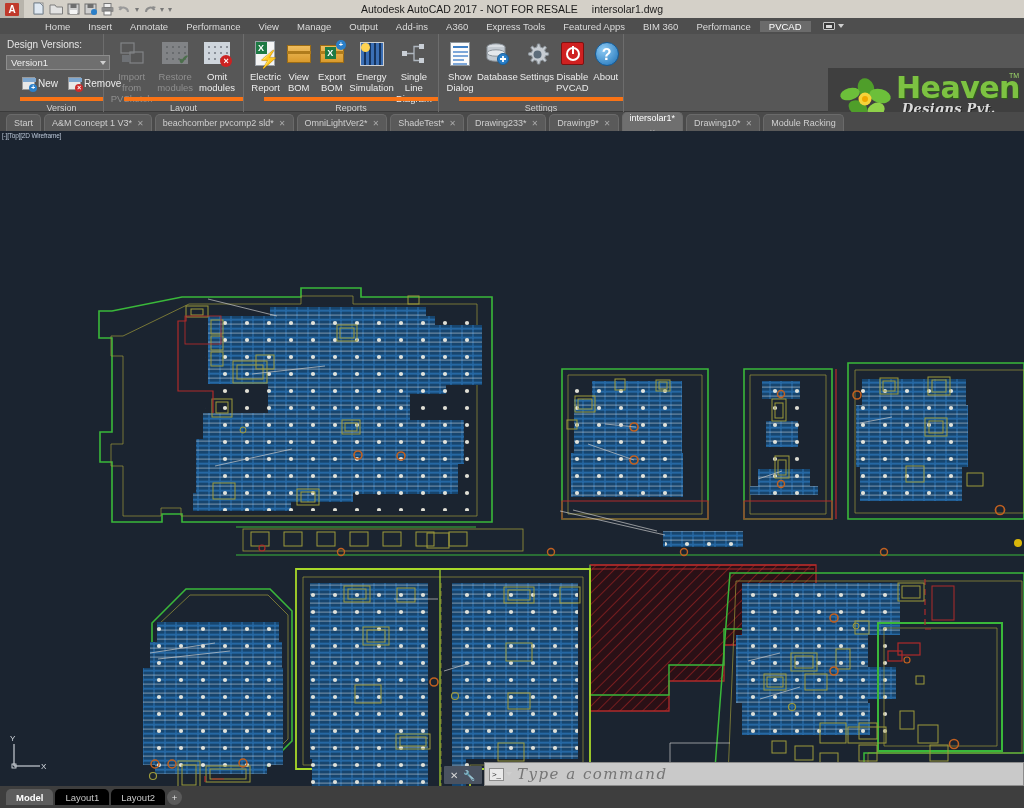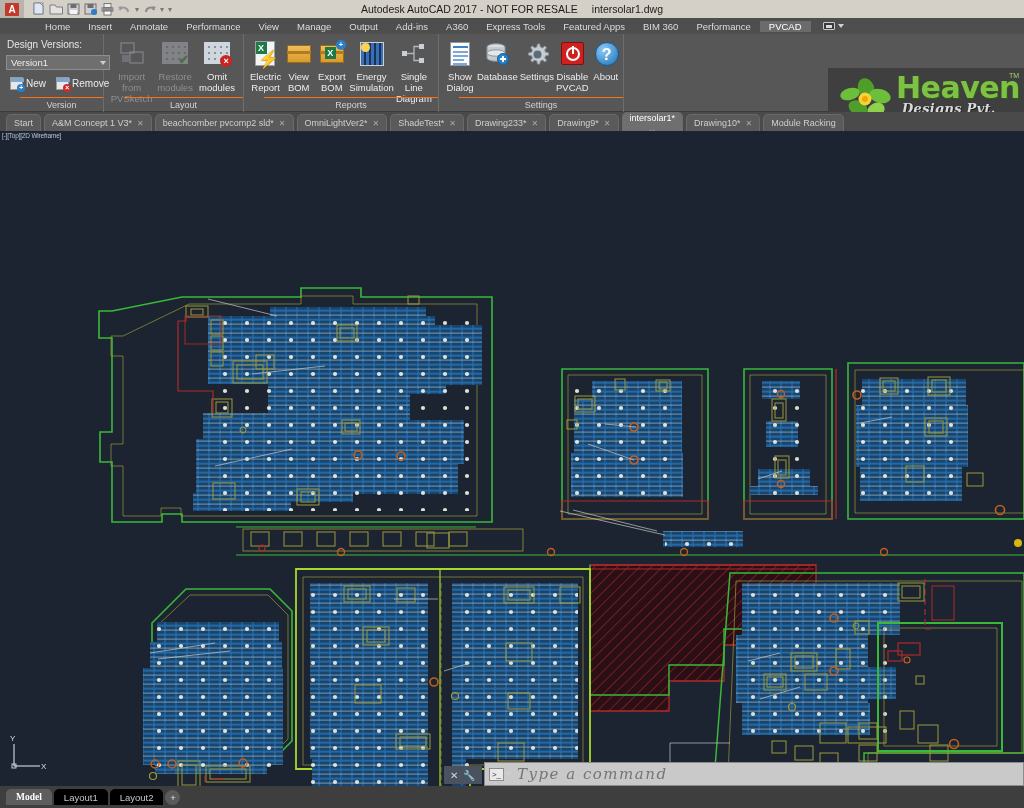--- a/index.html
+++ b/index.html
@@ -74,34 +74,34 @@
     position: absolute; top: 0; height: 78px;
     border-right: 1px solid #6d6d6d;
   }
   .panel-body {
     height: 62px; display: flex; align-items: flex-start;
     padding: 3px 6px 0 6px; gap: 2px;
   }
   .panel-title {
     position: absolute; bottom: 0; left: 0; right: 0; height: 15px;
     font-size: 9px; color: #d2d2d2; text-align: center; line-height: 15px;
-    border-top: 1px solid #f97316;
+    border-top: 4px solid #f97316;
     margin-left: 20px;
   }
   .panel-title.boxed { background: #5e5e5e; }
 
   
   .vlabel { font-size: 10px; color: #e6e6e6; margin: 1px 0 3px 1px; }
   .combo {
     width: 104px; height: 15px; background: #6f6f6f;
     border: 1px solid #8d8d8d; display: flex; align-items: center;
     justify-content: space-between; padding: 0 3px 0 4px;
   }
   .combo span { font-size: 9.5px; color: #ededed; }
-  .vbtns { display: flex; gap: 10px; margin-top: 5px; margin-left: 4px; }
+  .vbtns { display: flex; gap: 10px; margin-top: 5px; margin-left: 16px; }
   .vbtn { display: flex; align-items: center; gap: 3px; }
   .vbtn span { font-size: 10px; color: #ececec; }
   .docicon {
     width: 13px; height: 13px; background: #e8e8e8; border: 1px solid #9a9a9a;
     position: relative;
   }
   .docicon:before {
     content:''; position:absolute; left:0; top:0; width:13px; height:4px;
     background:#7ea7d0;
   }
@@ -295,21 +295,21 @@
   .statusbar {
     position: absolute; left: 0; top: 786px; width: 1024px; height: 22px;
     background: #3e3e3e; display: flex; align-items: center;
     padding-left: 6px; gap: 2px;
   }
   .stab {
     height: 16px; padding: 0 10px; border-radius: 5px 5px 0 0;
     display: flex; align-items: center; font-size: 9.5px;
     color: #c7c7c7; background: #000000;
   }
-  .stab.active { background: #5d5d5d; color: #ffffff; font-weight: bold; font-family: Liberation Serif, serif; }
+  .stab.active { background: #5d5d5d; color: #ffffff; font-weight: bold; }
   .stab.plus {
     border-radius: 50%; width: 15px; height: 15px; padding: 0;
     justify-content: center; background: #5a5a5a; color: #e4e4e4;
   }
 </style>
 </head>
 <body>
 
 <div id="app">
 

